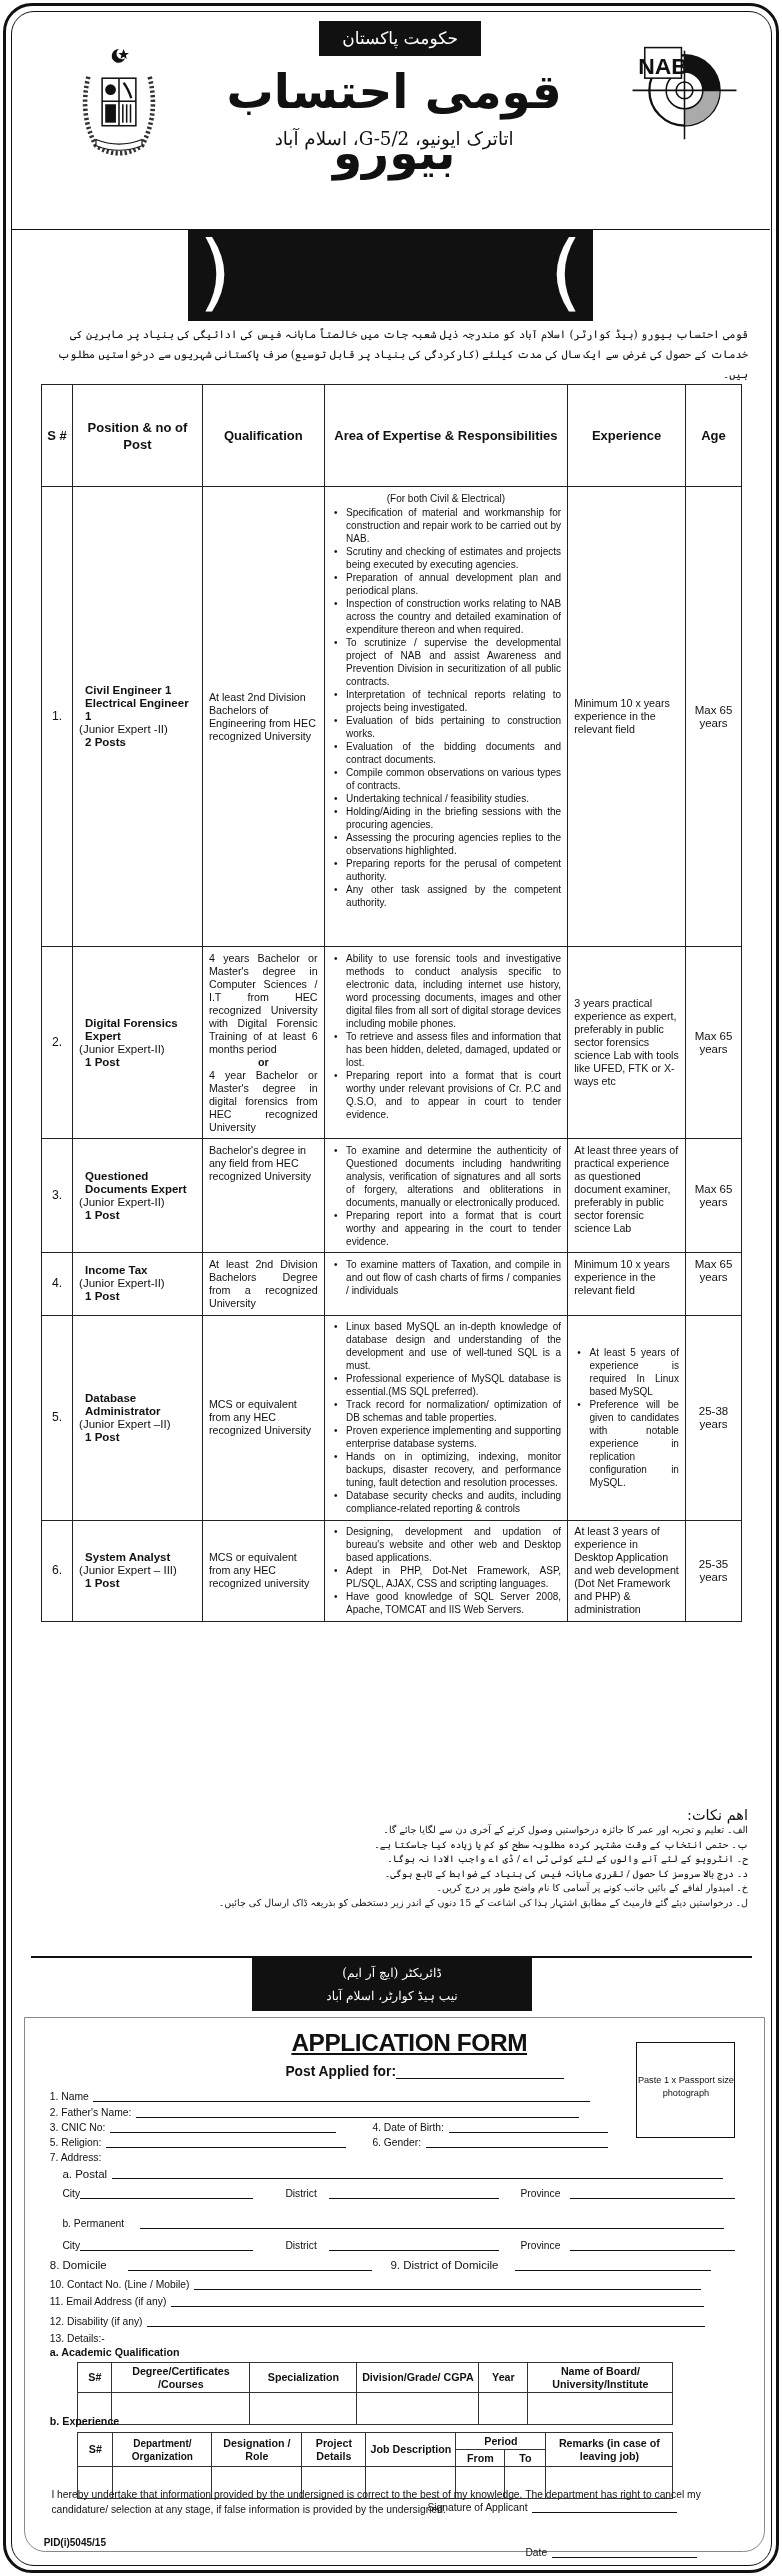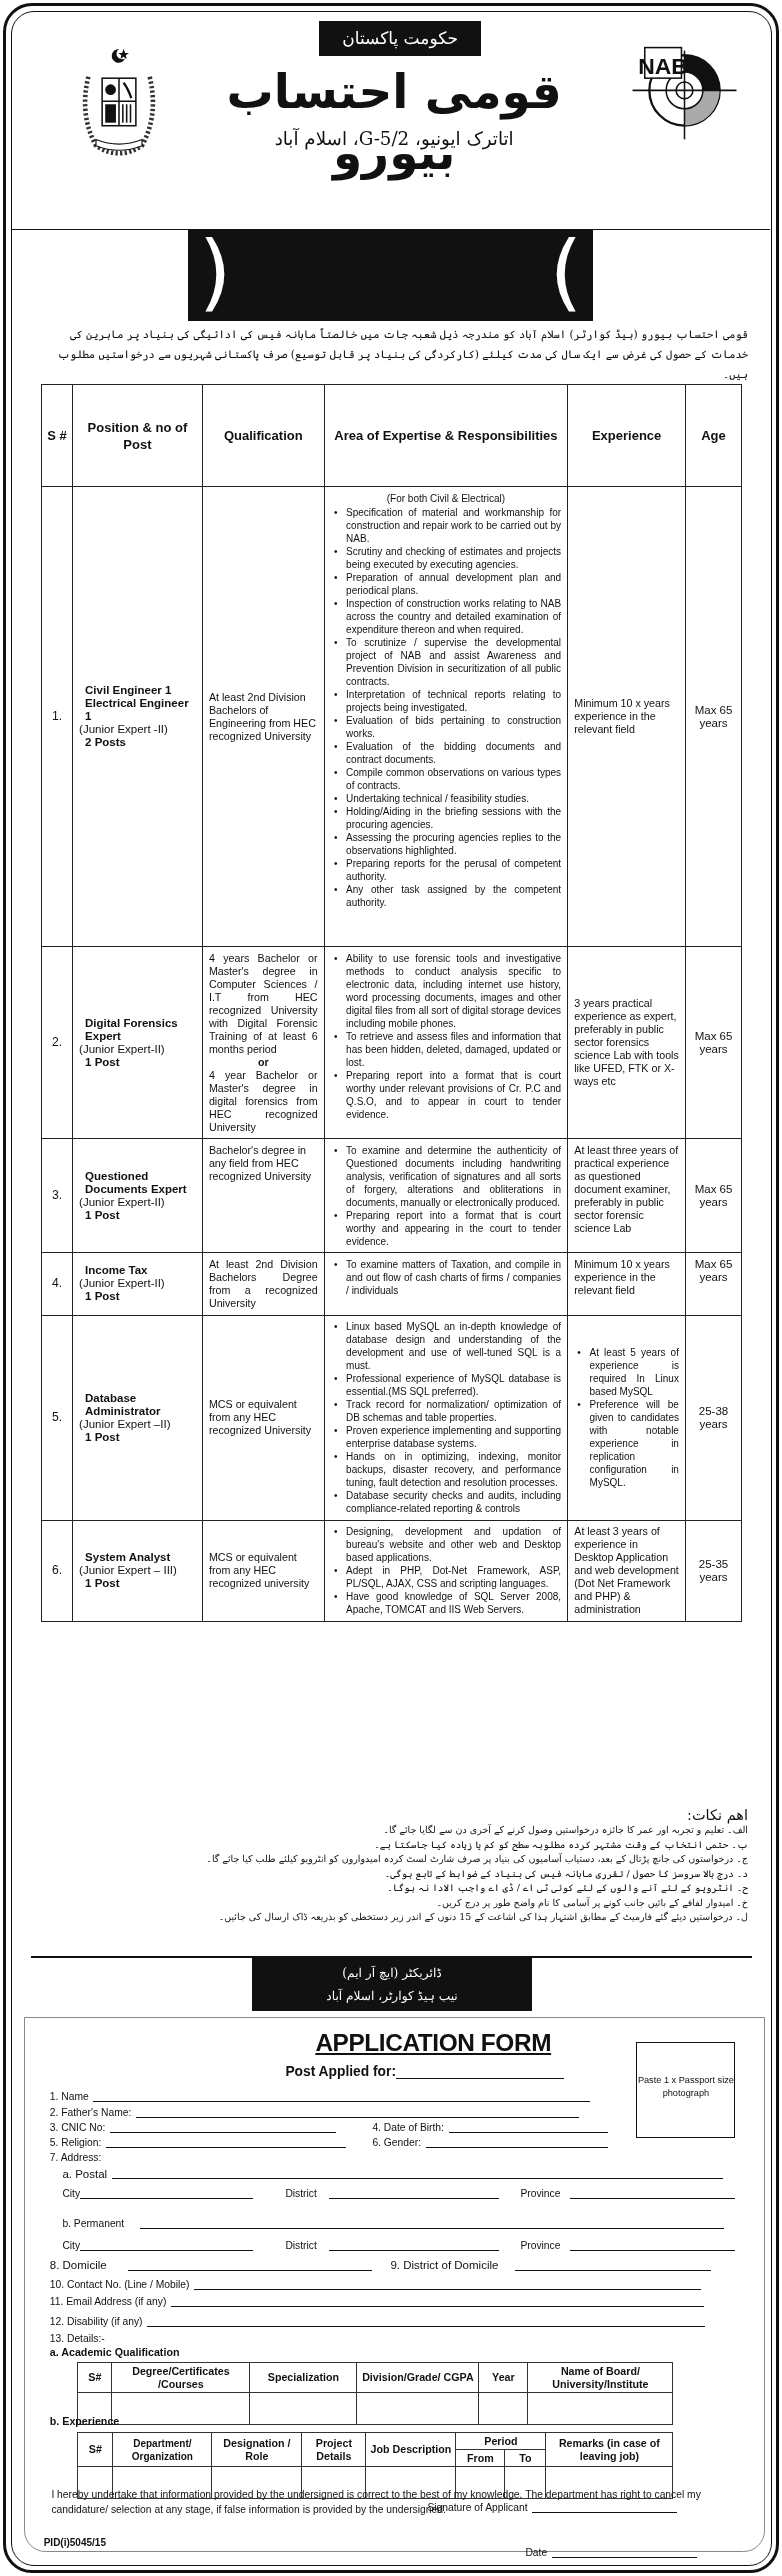--- a/index.html
+++ b/index.html
@@ -40,21 +40,21 @@
   
   .notes { position: absolute; left: 38px; top: 1917px; width: 710px; direction: rtl; text-align: right; }
   .notes h3 { font-family: "DejaVu Sans", sans-serif; font-size: 14.5px; font-weight: normal; }
   .notes p { font-family: "DejaVu Serif", serif; font-size: 9.5px; line-height: 14.5px; }
 
   .rule { position: absolute; left: 31px; top: 1956px; width: 721px; height: 2.3px; background: #111; }
   .director-band { position: absolute; left: 252px; top: 1958px; width: 280px; height: 53px; background: #111; color: #fff; text-align: center; font-family: "DejaVu Serif", serif; font-size: 12.2px; line-height: 23px; direction: rtl; padding-top: 3.8px; }
 
   
   .form { position: absolute; left: 24.4px; top: 2017px; width: 741px; height: 535px; border: 0.8px solid #888; border-radius: 0 0 21.4px 21.4px; border-top: 0.8px solid #888; }
-  .form-title { position: absolute; left: 266px; top: 10.7px; font-size: 24.4px; font-weight: bold; text-decoration: underline; letter-spacing: -0.4px; margin-left: 24px; }
+  .form-title { position: absolute; left: 266px; top: 10.7px; font-size: 24.4px; font-weight: bold; text-decoration: underline; letter-spacing: -0.4px; }
   .post-applied { position: absolute; left: 260px; top: 46px; font-size: 13.8px; font-weight: bold; }
   .post-applied .line { display: inline-block; width: 168px; border-bottom: 1.1px solid #111; height: 12.2px; vertical-align: bottom; }
   .photo-box { position: absolute; left: 611px; top: 24.4px; width: 99px; height: 96px; border: 1.1px solid #111; text-align: center; font-size: 9.2px; line-height: 13px; padding-top: 31px; }
 
   .fld { position: absolute; font-size: 10.3px; white-space: nowrap; display: flex; align-items: flex-end; }
   .fld .lbl { padding-right: 4.6px; }
   .fld .ln { border-bottom: 0.9px solid #111; height: 9.2px; }
   .fld-big { font-size: 11.5px; }
 
   .sec-title { position: absolute; font-size: 10.7px; font-weight: bold; }
@@ -274,23 +274,22 @@
       <td class="age mid">25-35 years</td>
     </tr>
   </tbody>
 </table>
 
 <div class="notes" style="top:1807px;">
   <h3>اھم نکات:</h3>
   <div>
       <p>الف۔ تعلیم و تجربہ اور عمر کا جائزہ درخواستیں وصول کرنے کے آخری دن سے لگایا جائے گا۔</p>
       <p>ب۔ حتمی انتخاب کے وقت مشتہر کردہ مطلوبہ سطح کو کم یا زیادہ کیا جاسکتا ہے۔</p>
-      <p>ج۔ درخواستوں کی جانچ پڑتال کے بعد، دستیاب آسامیوں کی بنیاد پر صرف شارٹ لسٹ کردہ امیدواروں کو انٹرویو کیلئے طلب کیا جائے گا۔</p>
+      <p>ح۔ انٹرویو کے لئے آنے والوں کے لئے کوئی ٹی اے / ڈی اے واجب الادا نہ ہوگا۔</p>
       <p>د۔ درج بالا سروسز کا حصول / تقرری ماہانہ فیس کی بنیاد کے ضوابط کے تابع ہوگی۔</p>
-      <p>ح۔ انٹرویو کے لئے آنے والوں کے لئے کوئی ٹی اے / ڈی اے واجب الادا نہ ہوگا۔</p>
       <p>خ۔ امیدوار لفافے کے بائیں جانب کونے پر آسامی کا نام واضح طور پر درج کریں۔</p>
       <p>ل۔ درخواستیں دیئے گئے فارمیٹ کے مطابق اشتہار ہذا کی اشاعت کے 15 دنوں کے اندر زیر دستخطی کو بذریعہ ڈاک ارسال کی جائیں۔</p>
     </div>
 </div>
 
 <div class="rule"></div>
 <div class="director-band">
   <div>ڈائریکٹر (ایچ آر ایم)</div>
   <div>نیب ہیڈ کوارٹر، اسلام آباد</div>
 </div>

